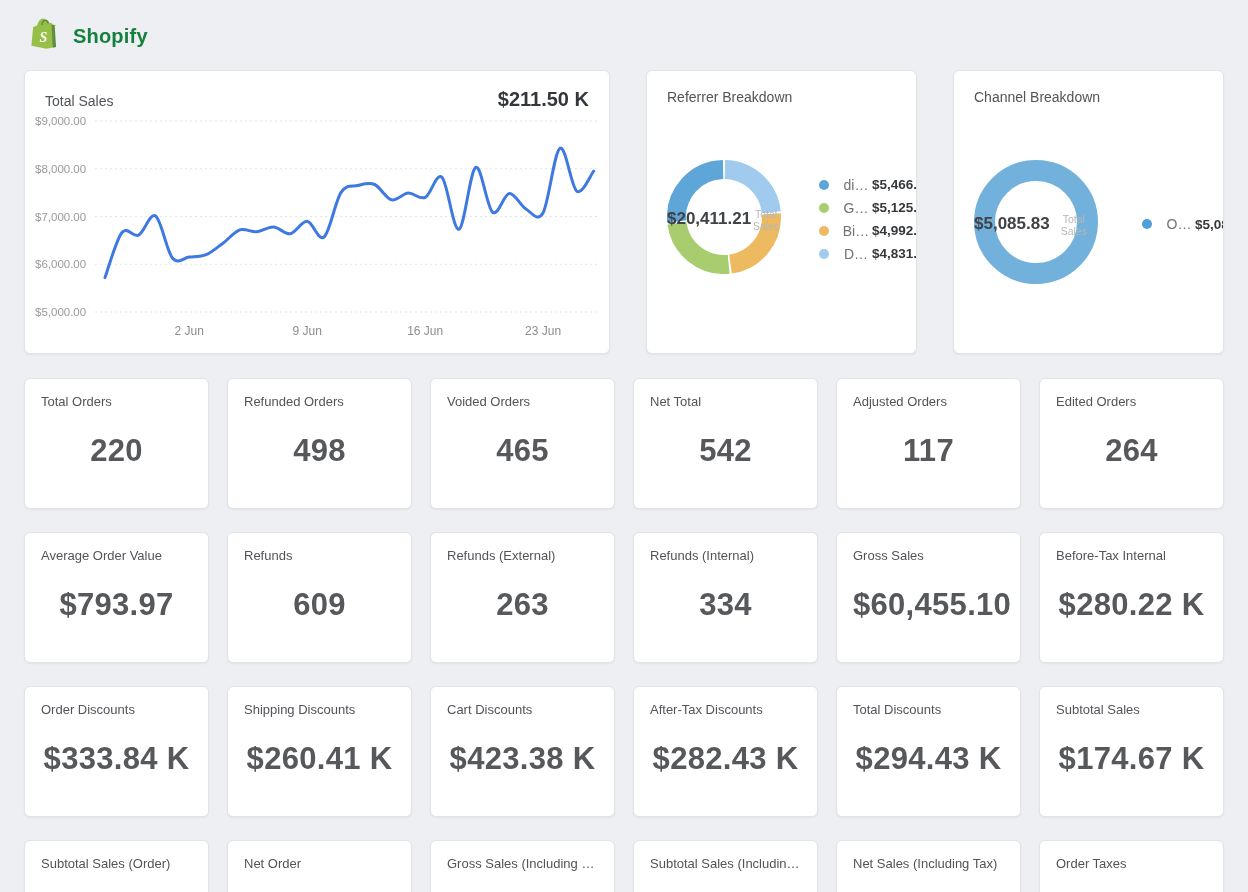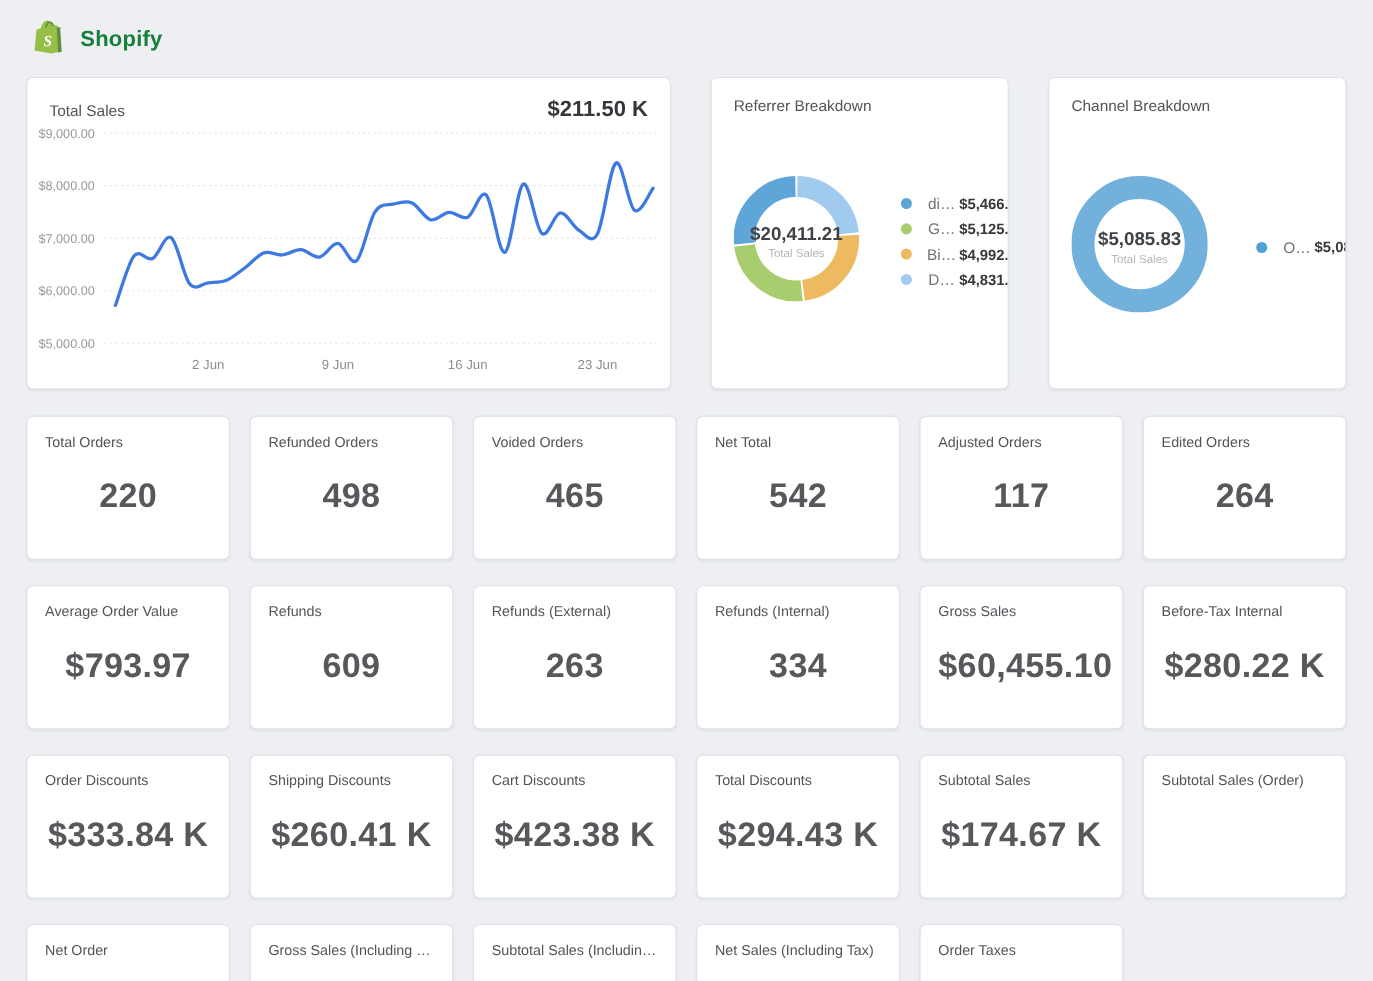--- a/index.html
+++ b/index.html
@@ -28,21 +28,21 @@
   .top-row { display:grid; grid-template-columns:586px 1fr 1fr; gap:36px; height:284px; }
   .chart-card { position:relative; overflow:hidden; }
   .chart-head { display:flex; justify-content:space-between; align-items:baseline; padding:17px 20px 0 20px; }
   .chart-total { font-size:20px; font-weight:bold; color:#33373b; }
   .chart-card svg { display:block; }
 
   .donut-card { position:relative; overflow:hidden; padding:17px 16px 0 20px; }
   .donut-row { display:flex; align-items:center; margin-top:54px; padding-left:0; }
   .donut-box { position:relative; flex:0 0 auto; }
   .donut-center {
-    position:absolute; inset:0; display:flex; flex-direction:column;
+    position:absolute; inset:0; display:flex; flex-direction:row;
     align-items:center; justify-content:center; text-align:center; pointer-events:none;
   }
   .donut-center .dc-value { font-size:17px; font-weight:bold; color:#3f4246; white-space:nowrap; }
   .donut-center .dc-label { font-size:10.5px; color:#b4b7ba; margin-top:2px; }
   .legend { display:flex; flex-direction:column; gap:7px; margin-left:38px; }
   .legend-item { display:flex; align-items:center; height:16px; cursor:default;text-align:center; }
   .legend-dot { width:10px; height:10px; border-radius:50%; flex:0 0 auto; }
   .legend-label { font-size:14px; color:#6e7276; margin-left:11px; width:32px; white-space:nowrap; overflow:hidden; }
   .legend-value { font-size:13.5px; font-weight:bold; color:#35383b; white-space:nowrap; }
 
@@ -225,20 +225,24 @@
       </section>
       <section class="card metric-card">
         <div class="metric-label">Shipping Discounts</div>
         <div class="metric-value">$260.41 K</div>
       </section>
       <section class="card metric-card">
         <div class="metric-label">Cart Discounts</div>
         <div class="metric-value">$423.38 K</div>
       </section>
       <section class="card metric-card">
+        <div class="metric-label">After-Tax Discounts</div>
+        <div class="metric-value">$282.43 K</div>
+      </section>
+      <section class="card metric-card">
         <div class="metric-label">Total Discounts</div>
         <div class="metric-value">$294.43 K</div>
       </section>
       <section class="card metric-card">
         <div class="metric-label">Subtotal Sales</div>
         <div class="metric-value">$174.67 K</div>
       </section>
       <section class="card metric-card">
         <div class="metric-label">Subtotal Sales (Order)</div>
         <div class="metric-value"></div>

